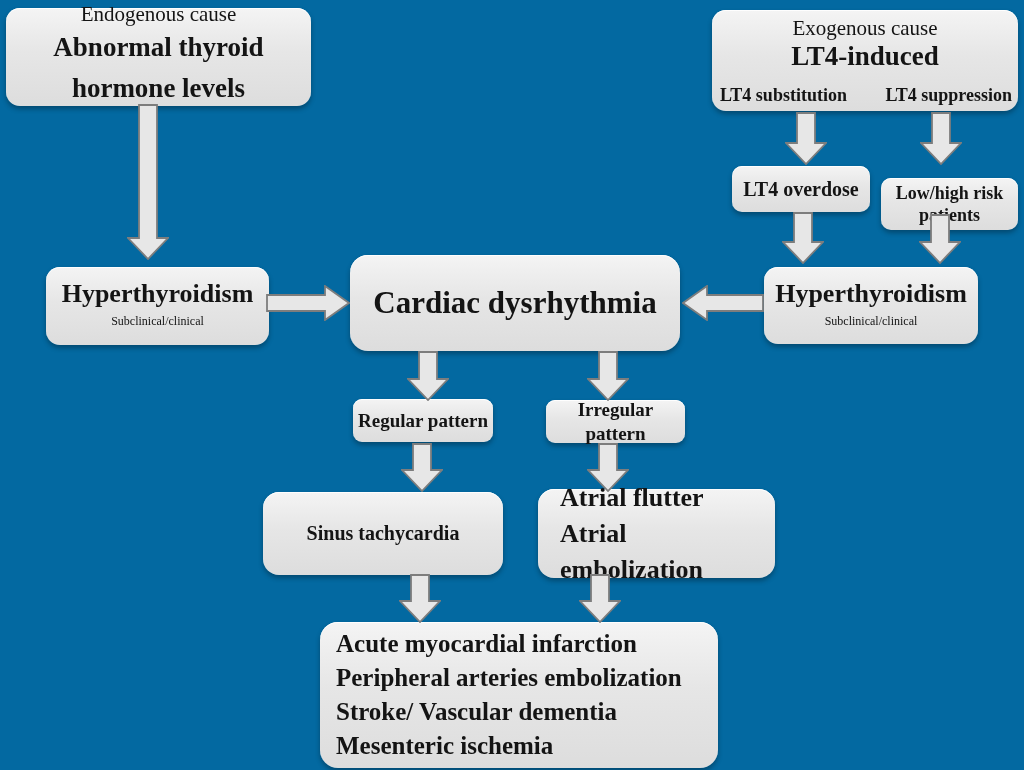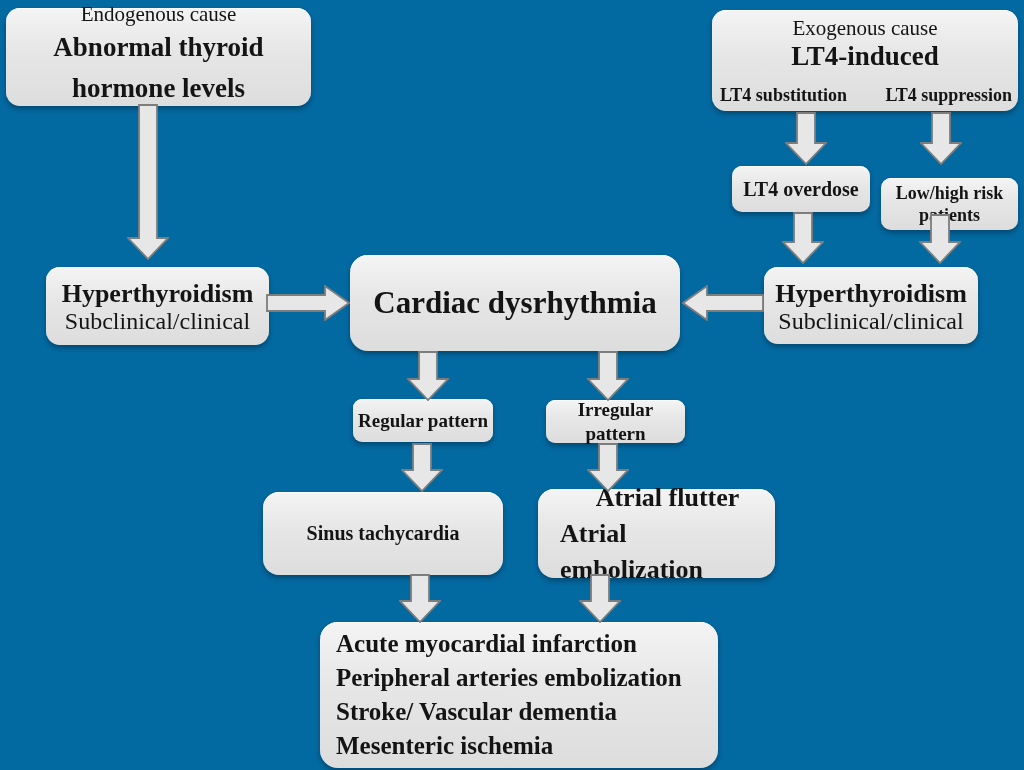--- a/index.html
+++ b/index.html
@@ -27,31 +27,31 @@
   #box-exogenous .split-row{
     position:absolute;left:8px;right:6px;bottom:5px;display:flex;justify-content:space-between;
     font-weight:700;font-size:18px;
   }
   #box-lt4-overdose{left:732px;top:166px;width:138px;height:46px;border-radius:10px;}
   #box-lt4-overdose .ttl{font-size:20px;}
   #box-low-high{left:881px;top:162px;width:137px;height:52px;border-radius:10px;padding:0 10px;margin-top:16px;}
   #box-low-high .ttl{font-size:18px;line-height:22px;}
   #box-hyper-left{left:46px;top:267px;width:223px;height:78px;}
   #box-hyper-left .ttl,#box-hyper-right .ttl{font-size:26px;line-height:30px;}
-  #box-hyper-left .sub,#box-hyper-right .sub{font-size:24px;line-height:24px;}
+  #box-hyper-left .sub,#box-hyper-right .sub{font-size:12px;line-height:24px;}
   #box-cardiac{left:350px;top:255px;width:330px;height:96px;border-radius:18px;}
   #box-cardiac .ttl{font-size:31px;}
   #box-hyper-right{left:764px;top:267px;width:214px;height:77px;}
   #box-regular{left:353px;top:399px;width:140px;height:43px;border-radius:9px;}
   #box-regular .ttl,#box-irregular .ttl{font-size:19px;}
   #box-irregular{left:546px;top:400px;width:139px;height:43px;border-radius:9px;}
   #box-sinus{left:263px;top:492px;width:240px;height:83px;border-radius:16px;}
   #box-sinus .ttl{font-size:20px;}
   #box-atrial{left:538px;top:489px;width:237px;height:89px;border-radius:16px;
-    align-items:center;text-align:left;padding-left:22px;}
+    align-items:flex-start;text-align:left;padding-left:22px;}
   #box-atrial .ttl{font-size:26px;line-height:36px;}
   #box-outcomes{left:320px;top:622px;width:398px;height:146px;border-radius:18px;
     align-items:flex-start;text-align:left;padding-left:16px;}
   #box-outcomes .ttl{font-size:25px;line-height:34px;}
 </style>
 </head>
 <body>
 
 <div class="canvas">
 

